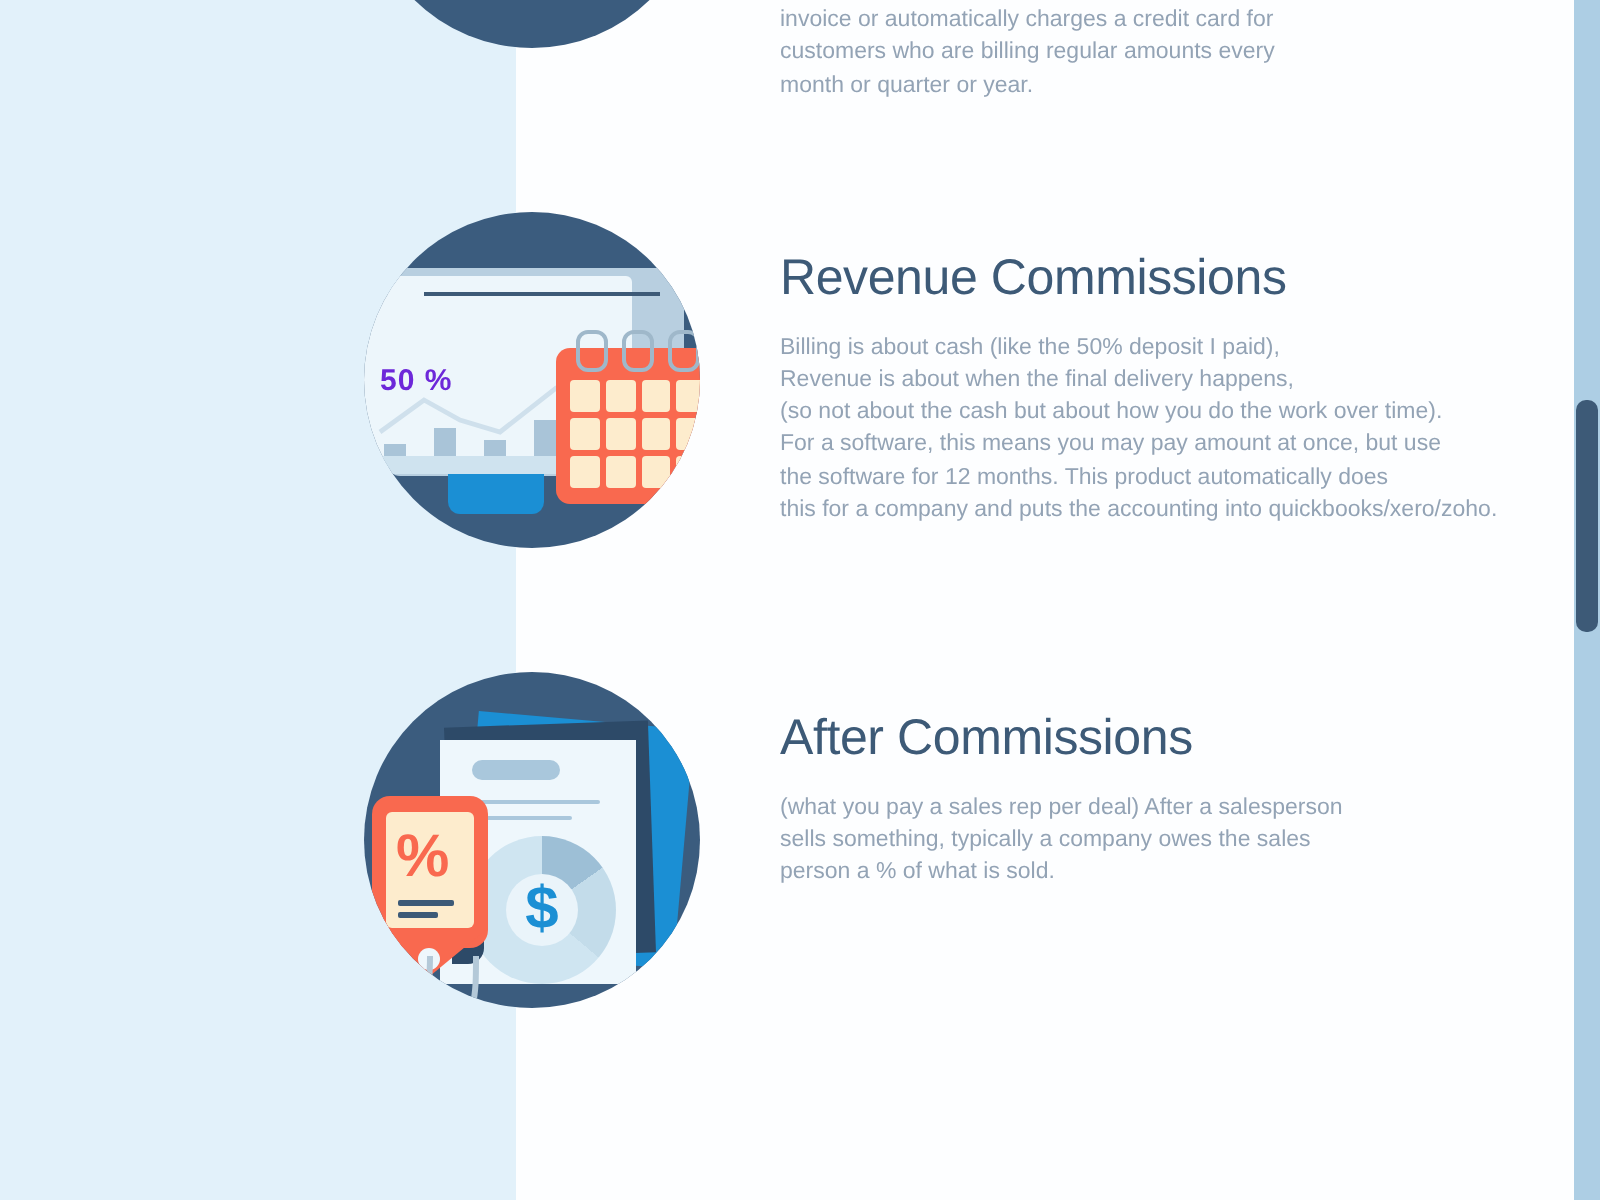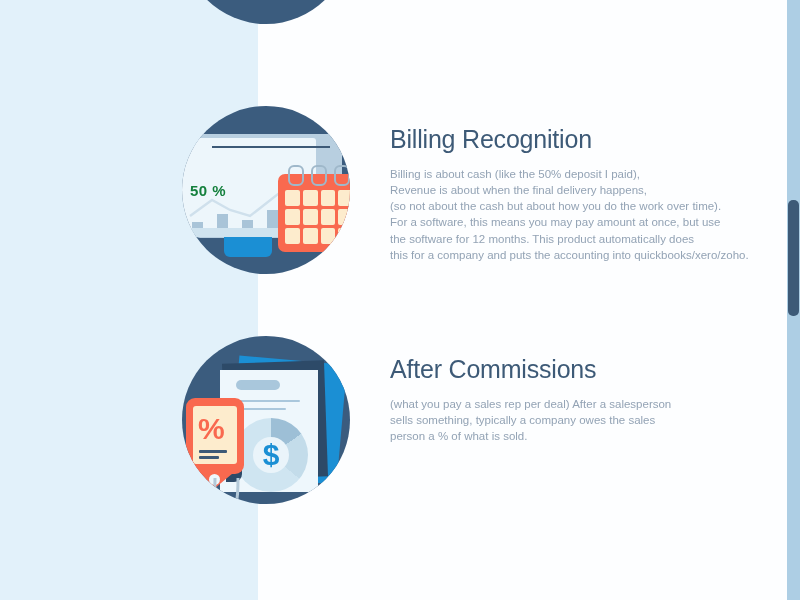--- a/index.html
+++ b/index.html
@@ -129,21 +129,21 @@
     background: #1b8fd4;
     border-radius: 0 0 6px 6px;
   }
 
   .pct-label {
     position: absolute;
     left: 8px;
     top: 44px;
     font-size: 15px;
     font-weight: bold;
-    color: #15803d;
+    color: #6d28d9;
     letter-spacing: 0.5px;
   }
 
   .bar {
     position: absolute;
     bottom: 0;
     width: 11px;
     background: #a9c4d8;
   }
   .bars-area {
@@ -386,20 +386,25 @@
         
         
         
         
         
         
       </div>
 
     </div>
 
+    <div class="text-block" style="top:152px;">
+      <p class="sec-body">invoice or automatically charges a credit card for
+customers who are billing regular amounts every
+month or quarter or year.</p>
+    </div>
   </div>
 
   <div class="section" id="section-revenue">
 
     <div class="illus">
       <div class="circle-bg">
 
         <div class="monitor-frame"></div>
         <div class="monitor-screen">
           <div class="pct-label">50 %</div>
@@ -438,21 +443,21 @@
             <div class="cal-cell"></div>
             <div class="cal-cell"></div>
           </div>
           <div class="cal-check">✓</div>
         </div>
 
       </div>
     </div>
 
     <div class="text-block">
-      <h2 class="sec-title">Billing Recognition</h2>
+      <h2 class="sec-title">Revenue Commissions</h2>
       <p class="sec-body">Billing is about cash (like the 50% deposit I paid),
 Revenue is about when the final delivery happens,
 (so not about the cash but about how you do the work over time).
 For a software, this means you may pay amount at once, but use
 the software for 12 months. This product automatically does
 this for a company and puts the accounting into quickbooks/xero/zoho.</p>
     </div>
   </div>
 
   <div class="section" id="section-commissions">

